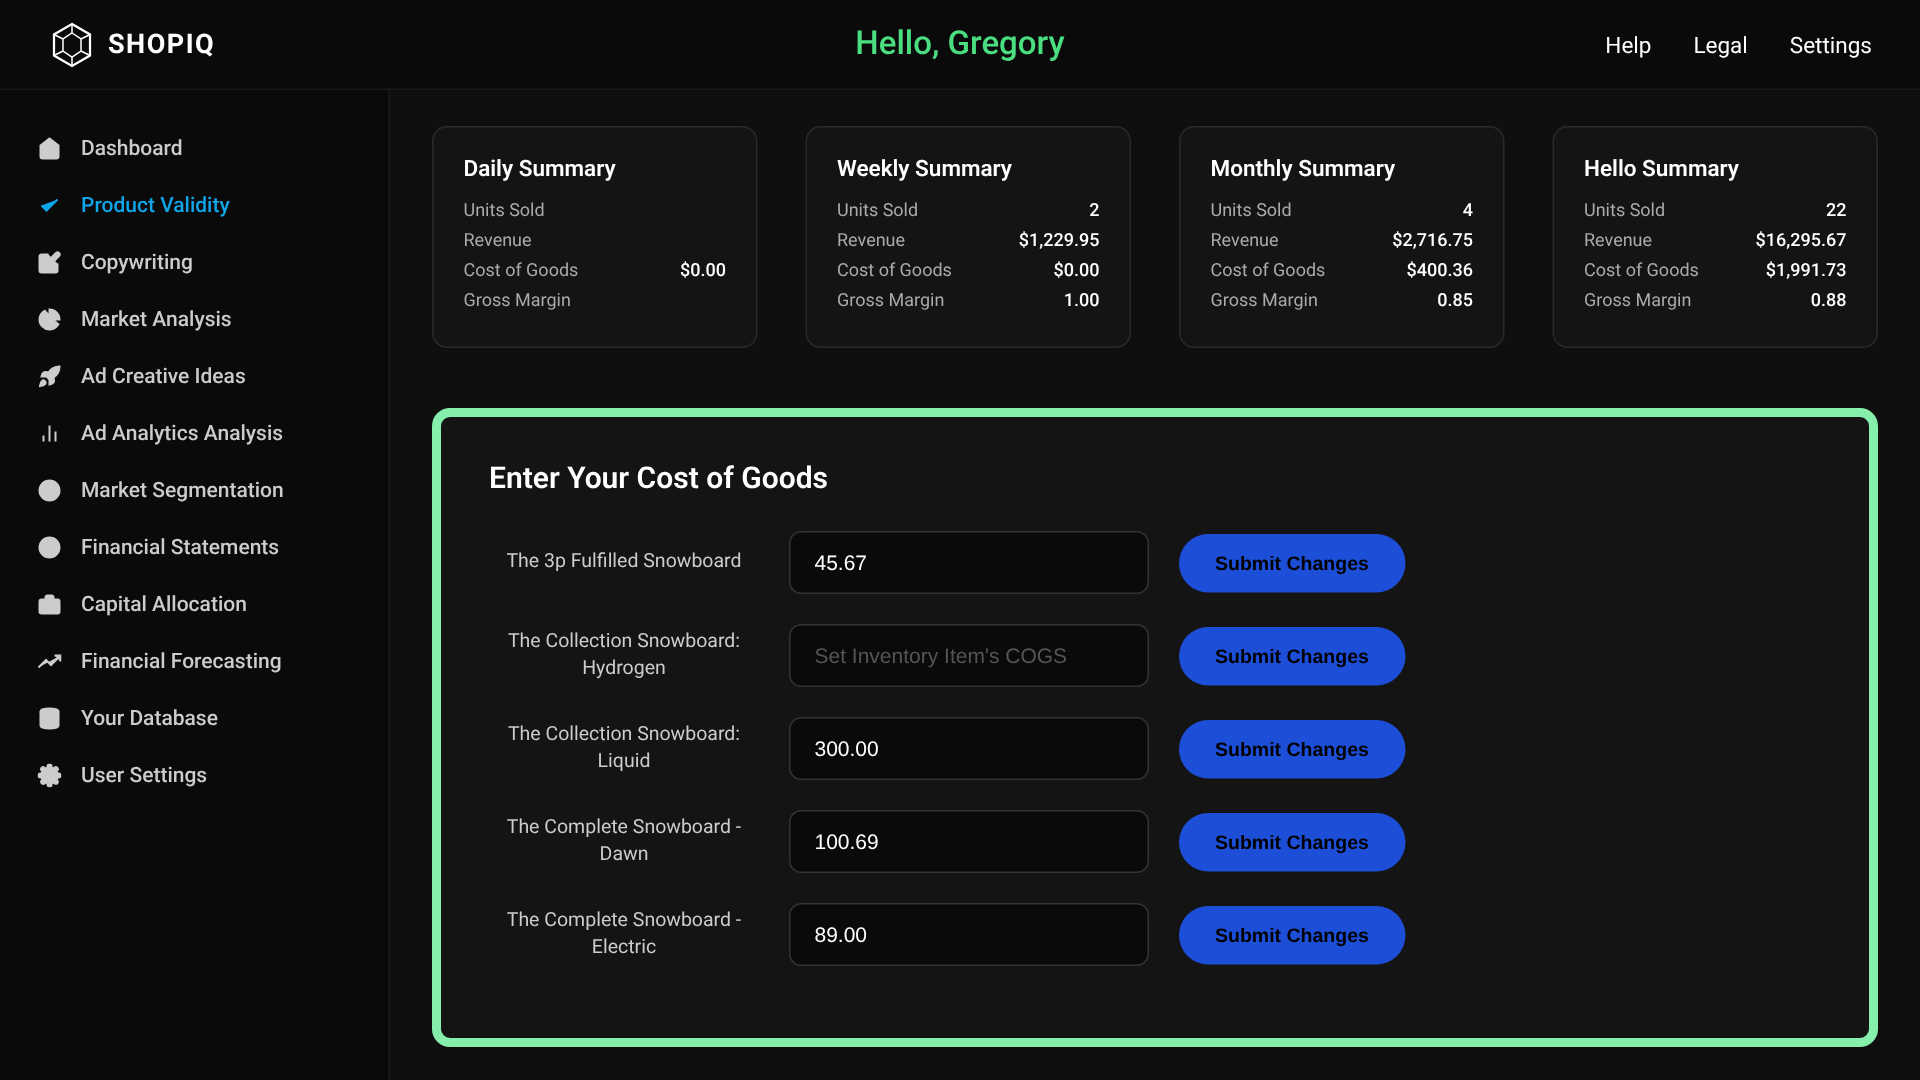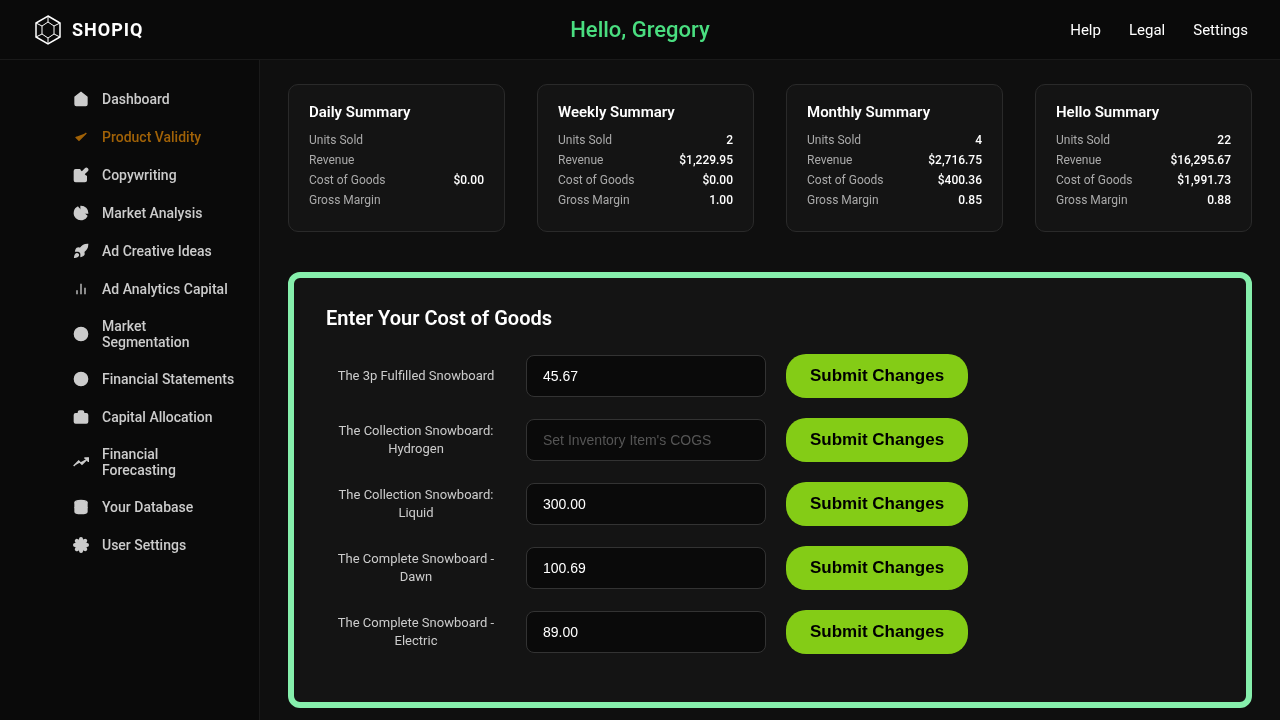--- a/index.html
+++ b/index.html
@@ -77,24 +77,23 @@
     .sidebar-item {
       display: flex;
       align-items: center;
       gap: 12px;
       padding: 10px 24px;
       cursor: pointer;
       color: #cccccc;
       font-size: 14px;
       font-weight: 500;
       transition: background 0.2s;
-      margin-left: 48px;
     }
     .sidebar-item.active {
-      color: #a16207;
+      color: #0ea5e9;
     }
     .sidebar-icon {
       width: 18px;
       height: 18px;
       flex-shrink: 0;
       display: flex;
       align-items: center;
       justify-content: center;
     }
 
@@ -176,26 +175,26 @@
       padding: 12px 16px;
       color: #ffffff;
       font-size: 14px;
       outline: none;
       max-width: 240px;
     }
     .cog-input::placeholder {
       color: #555555;
     }
     .submit-btn {
-      background: #84cc16;
+      background: #1d4ed8;
       color: #000000;
       border: none;
       border-radius: 20px;
       padding: 12px 24px;
-      font-size: 17px;
+      font-size: 13px;
       font-weight: 600;
       cursor: pointer;
       white-space: nowrap;
       transition: background 0.2s;
     }
 
     
     svg { fill: currentColor; }
   </style>
 </head>
@@ -273,21 +272,21 @@
       <span>Ad Creative Ideas</span>
     </div>
     <div class="sidebar-item">
       <span class="sidebar-icon">
         <svg width="16" height="16" viewBox="0 0 24 24" fill="none" stroke="currentColor" stroke-width="2">
             <line x1="18" y1="20" x2="18" y2="10"></line>
             <line x1="12" y1="20" x2="12" y2="4"></line>
             <line x1="6" y1="20" x2="6" y2="14"></line>
           </svg>
       </span>
-      <span>Ad Analytics Capital</span>
+      <span>Ad Analytics Analysis</span>
     </div>
     <div class="sidebar-item">
       <span class="sidebar-icon">
         <svg width="16" height="16" viewBox="0 0 24 24" fill="none" stroke="currentColor" stroke-width="2">
             <circle cx="12" cy="12" r="10"></circle>
             <circle cx="12" cy="12" r="6"></circle>
             <circle cx="12" cy="12" r="2"></circle>
           </svg>
       </span>
       <span>Market Segmentation</span>

